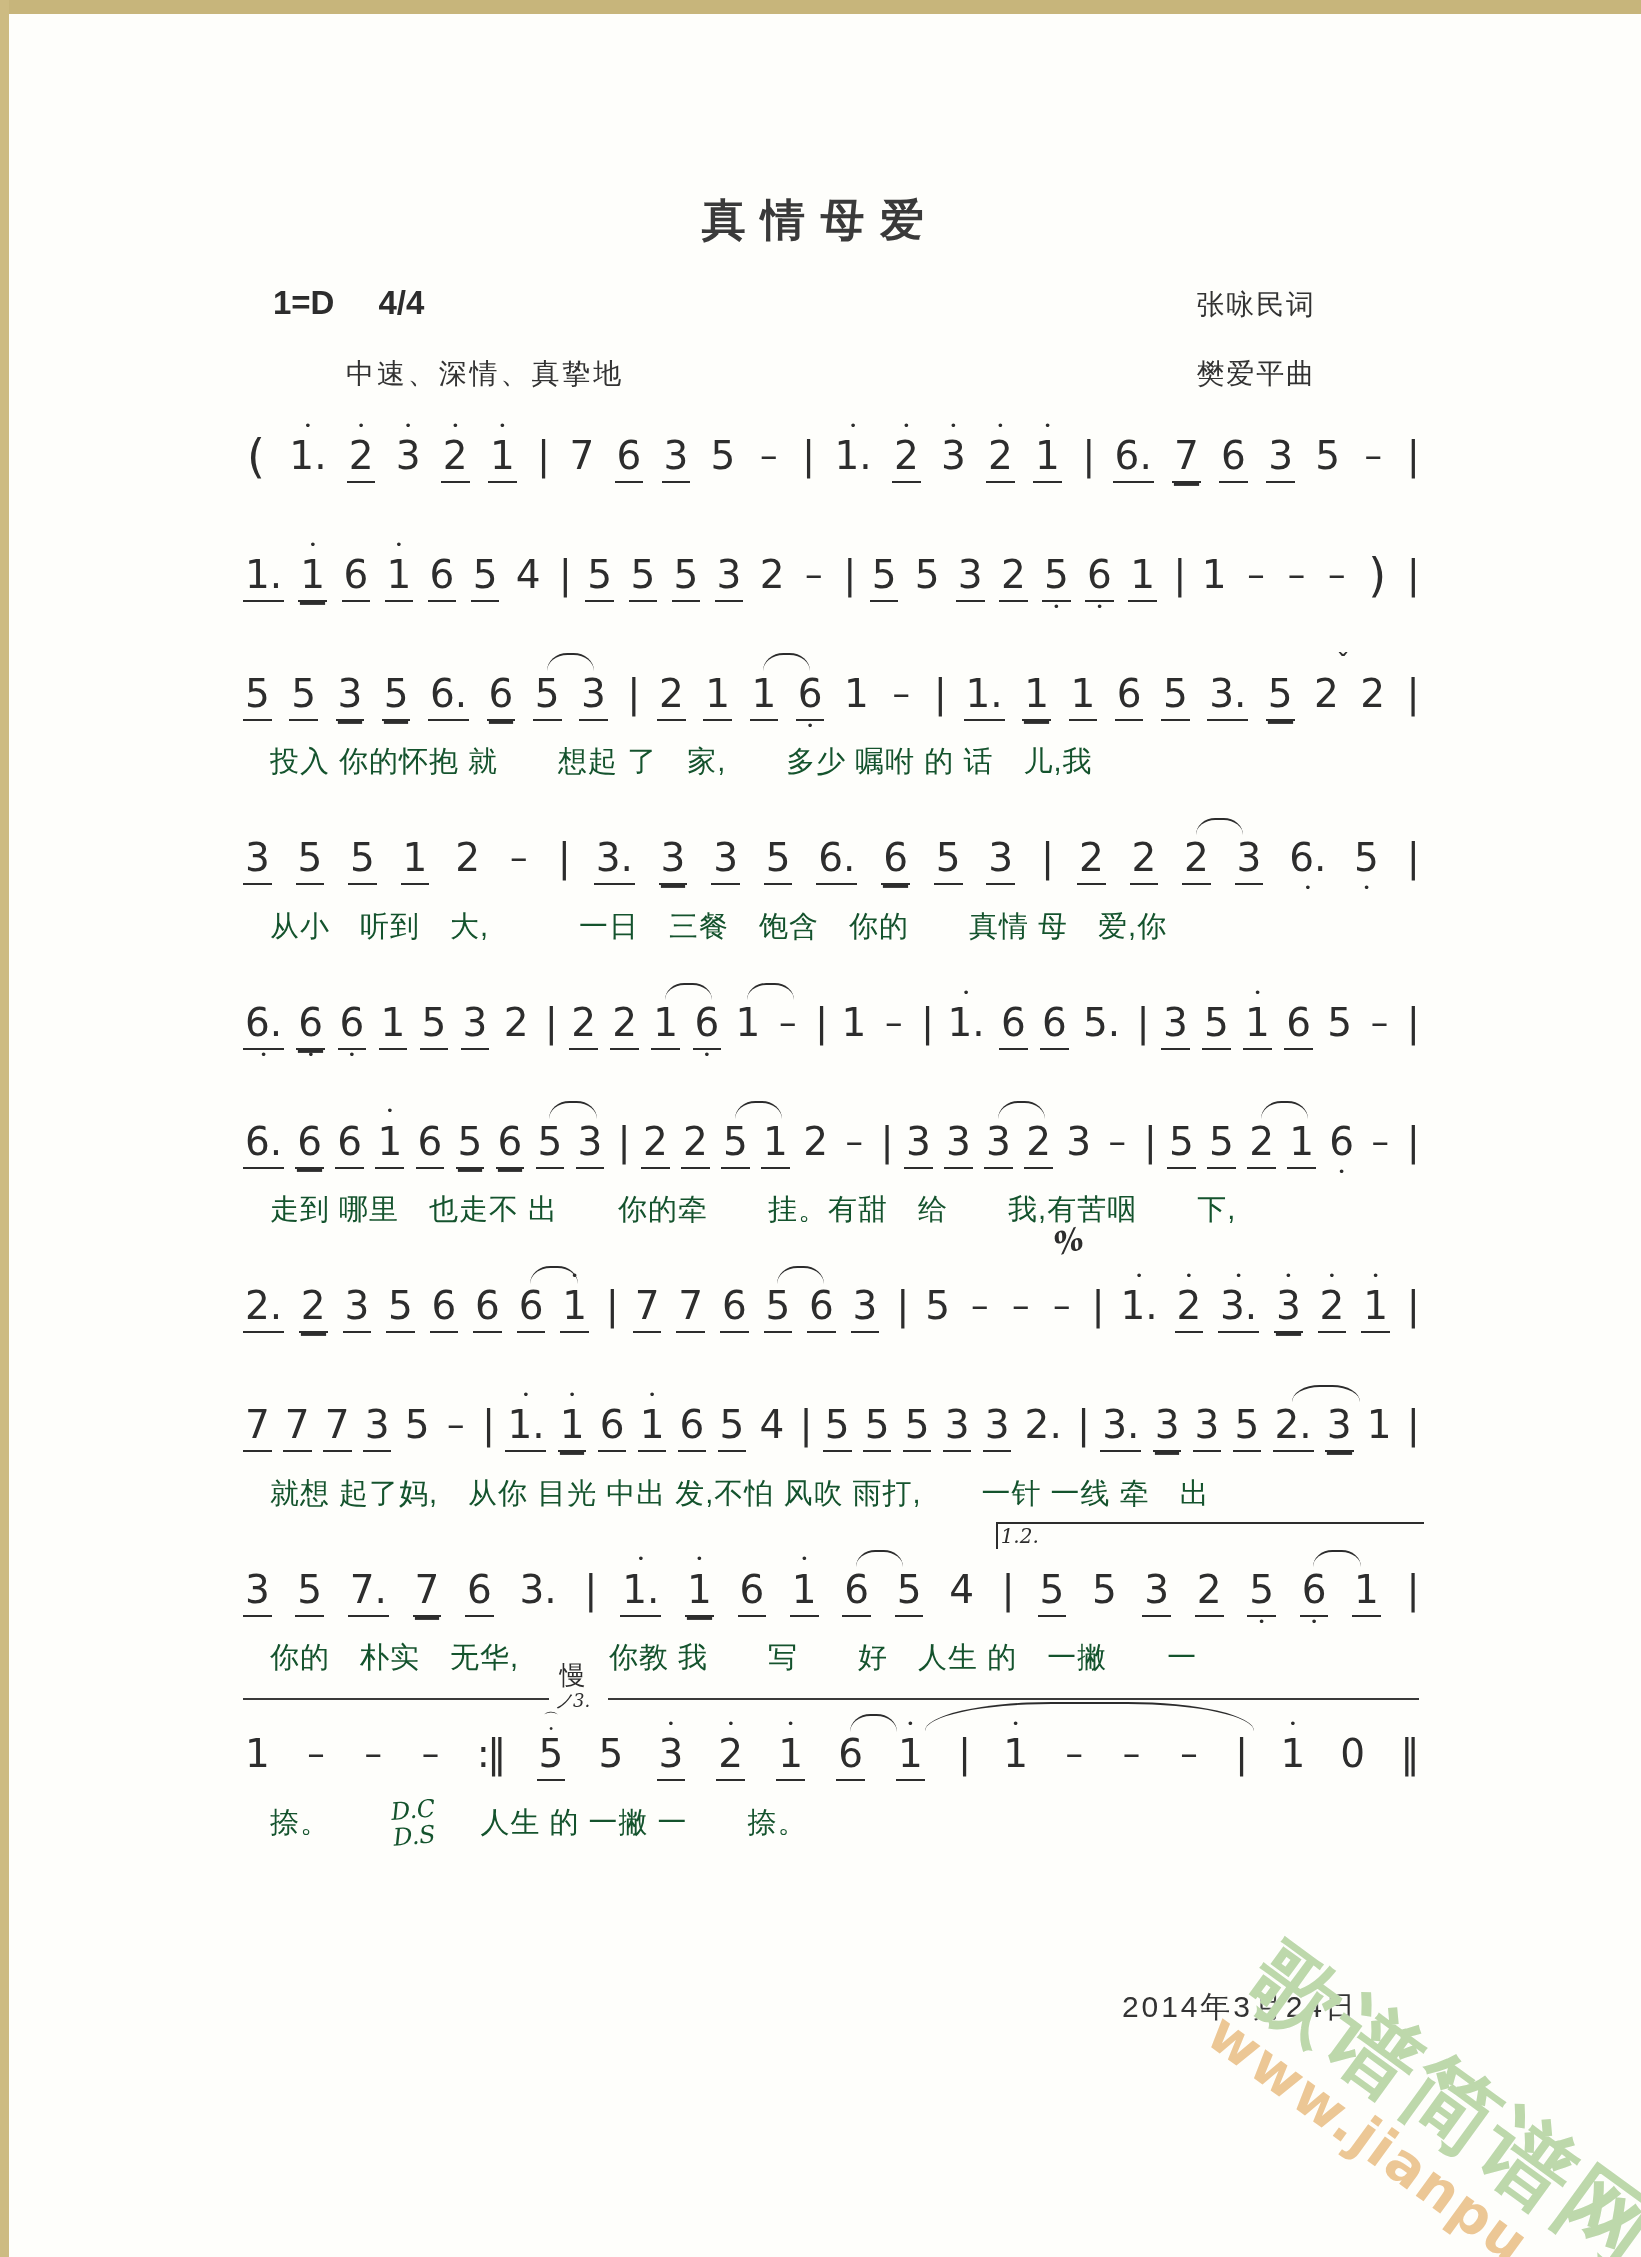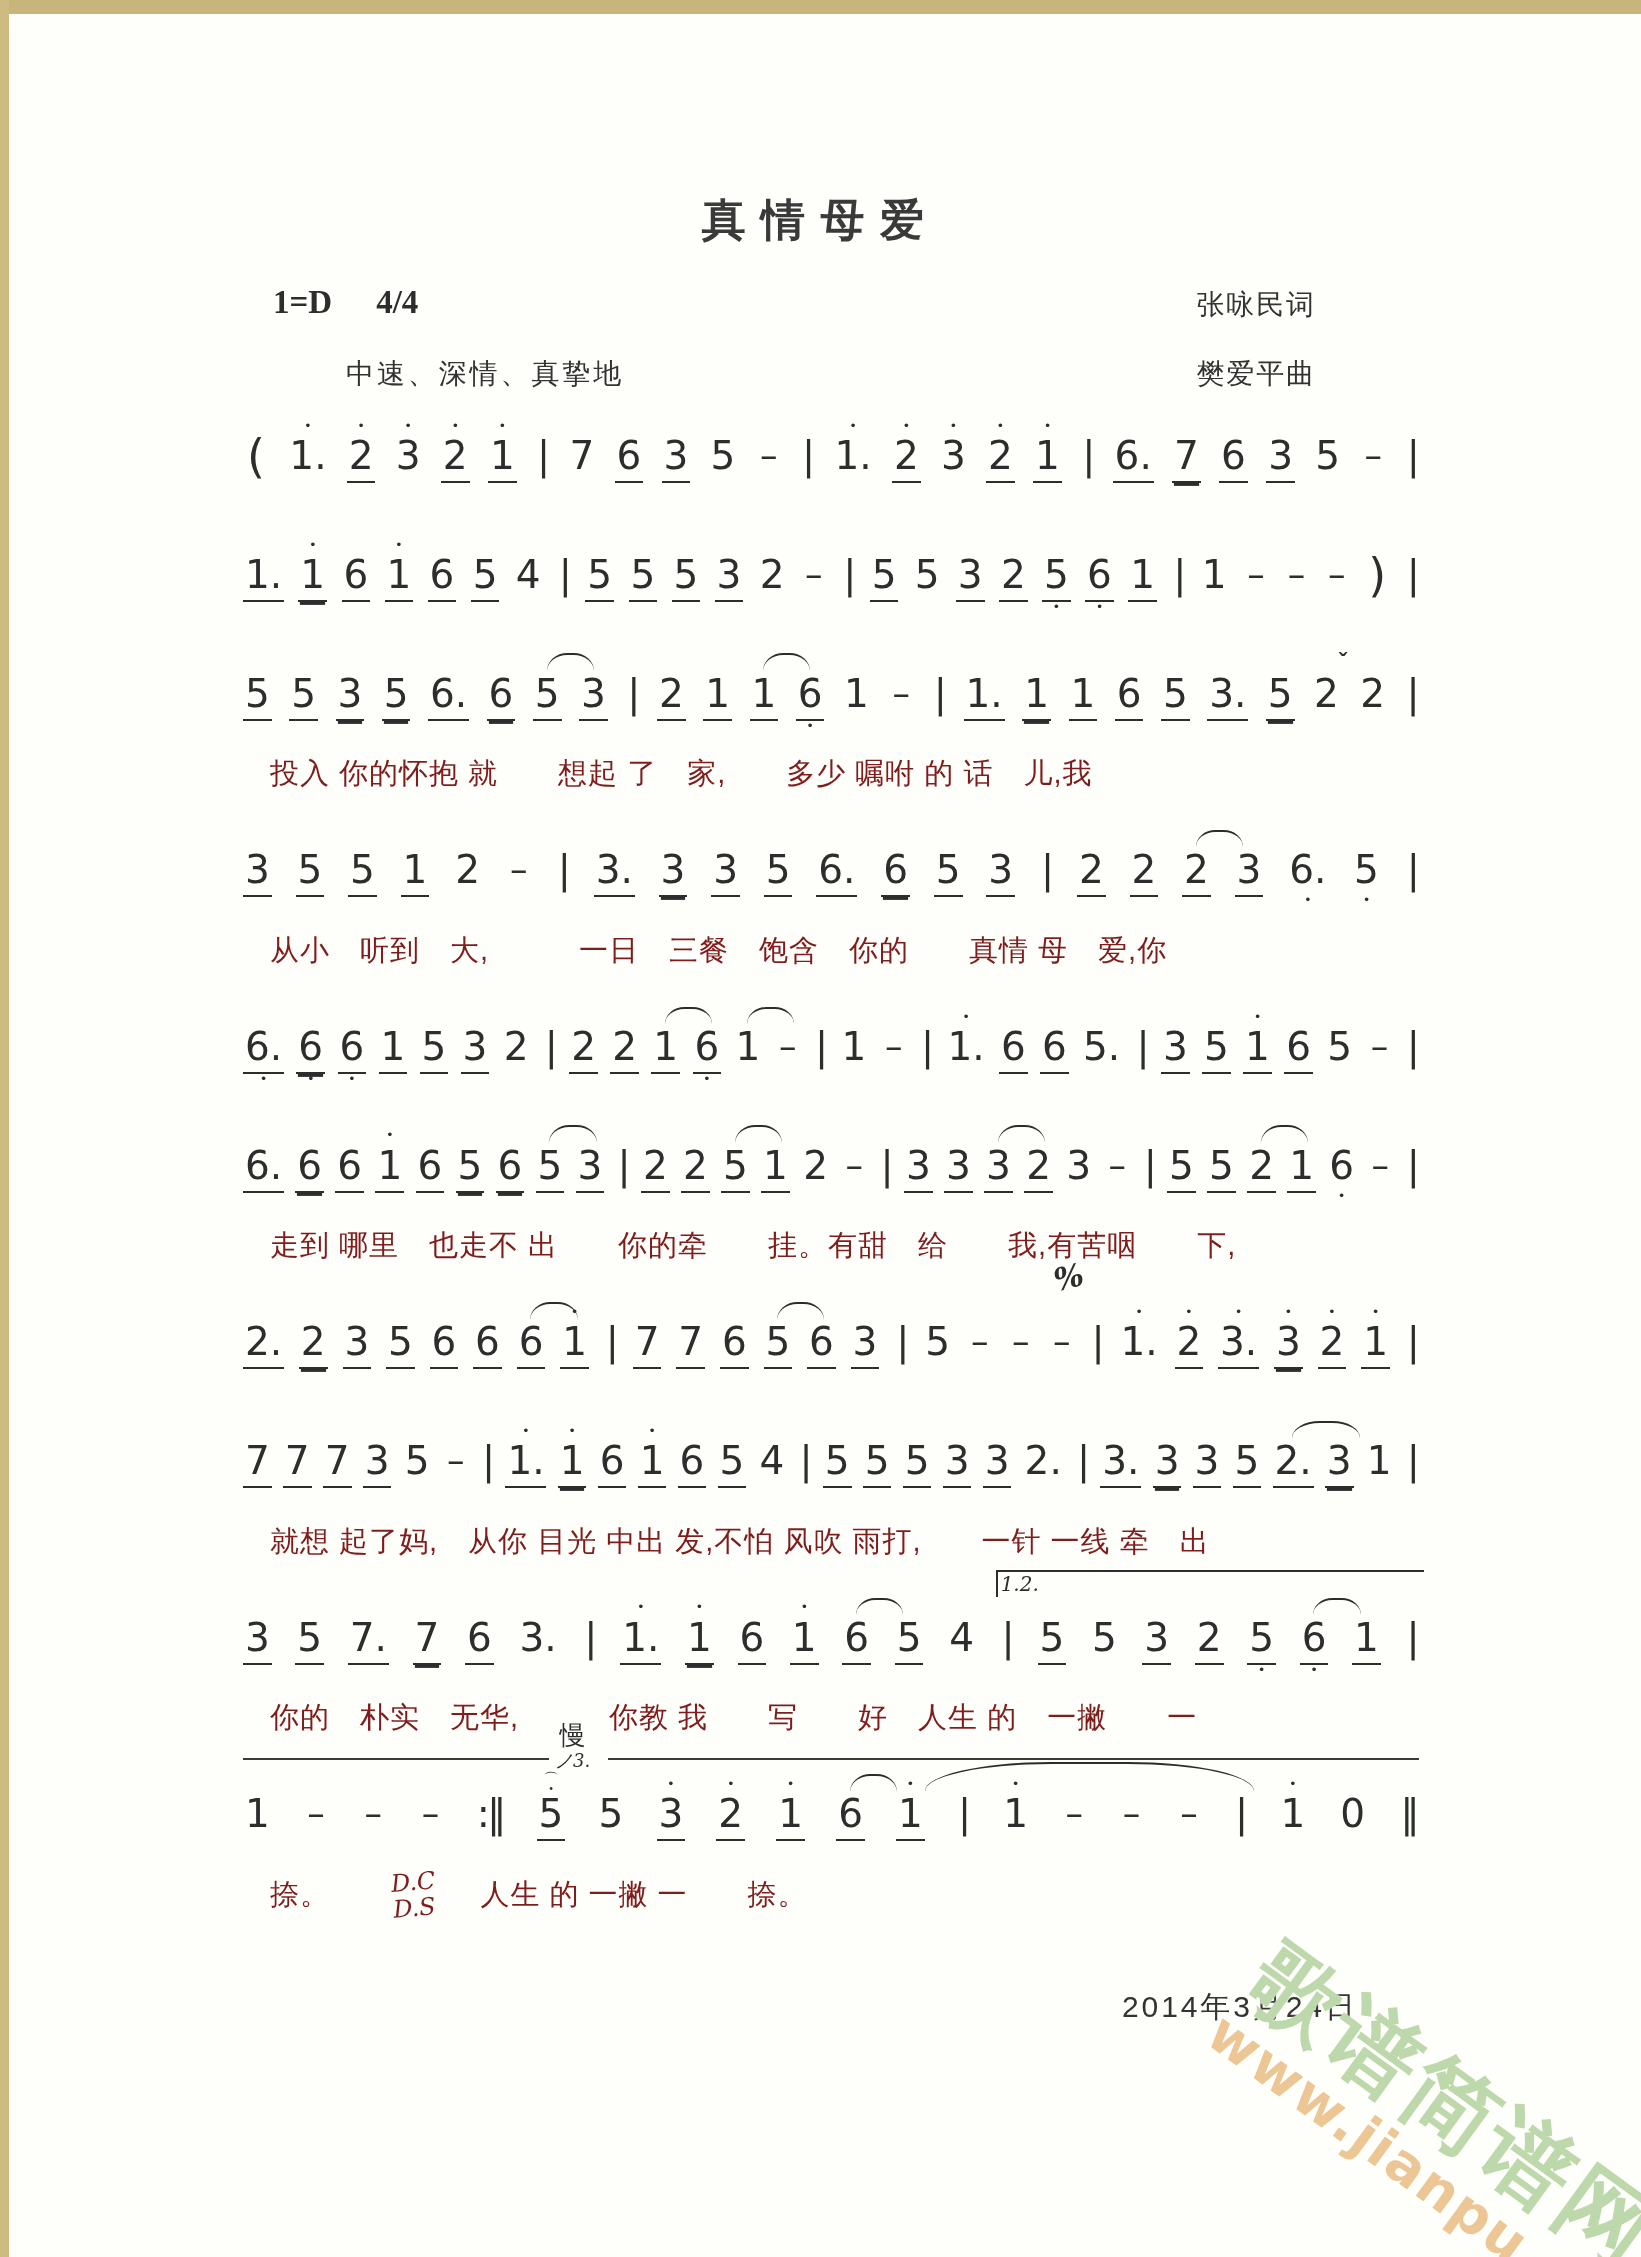--- a/index.html
+++ b/index.html
@@ -3,32 +3,32 @@
 <meta charset="utf-8">
 <style>
   html,body{margin:0;padding:0;background:#eee;}
   .sheet{position:relative;width:1641px;height:2257px;background:#fefefb;overflow:hidden;
          font-family:"Liberation Sans",sans-serif;color:#2d2d2d;}
   .edge-top{position:absolute;top:0;left:0;width:100%;height:13.5px;background:#c7b57b;}
   .edge-left{position:absolute;top:0;left:0;width:8.7px;height:100%;background:#cdbb82;}
   .title{position:absolute;top:191px;left:0;right:0;text-align:center;
          font-size:44px;font-weight:bold;letter-spacing:15.4px;color:#3a3a3a;}
   .meta1{position:absolute;top:284px;left:273px;font-size:33px;font-weight:bold;
-         font-family:Liberation Serif, serif;}
+         font-family:Liberation Sans, sans-serif;}
   .meta1 .ts{margin-left:44px;}
   .credit{position:absolute;font-size:28px;letter-spacing:1.9px;color:#333;text-align:center;}
   .credit.lyr{top:286px;right:325px;}
   .credit.cmp{top:355px;right:325px;}
   .tempo{position:absolute;top:355px;left:346px;font-size:28px;letter-spacing:2.9px;color:#333;}
 
   .score{position:absolute;top:415px;left:243px;width:1176px;}
   .row{position:relative;}
   .row.notes{display:flex;justify-content:space-between;align-items:flex-start;margin-top:35px;}
   .row.notes:first-child{margin-top:0;}
-  .row.lyrics,.row.lyrics2{margin-top:16px;font-size:29px;letter-spacing:1px;color:#7f1d1d;
+  .row.lyrics,.row.lyrics2{margin-top:4px;font-size:29px;letter-spacing:1px;color:#14532d;
          white-space:pre;padding-left:27px;height:42px;line-height:42px;}
   .row.lyrics2{display:flex;align-items:flex-start;}
   .dcds{display:inline-flex;flex-direction:column;font-family:"DejaVu Serif",serif;
         font-style:italic;font-size:24px;line-height:26px;margin:-3.9px 44px 0 62px;
         transform:rotate(-5deg);letter-spacing:0;}
 
   .tk{position:relative;display:inline-flex;flex-direction:column;align-items:center;min-width:26px;}
   .tk .ab{height:19.3px;font-size:13.5px;line-height:17.4px;display:flex;align-items:flex-end;justify-content:center;}
   .tk .d{font-size:39px;line-height:44px;height:47px;font-family:"DejaVu Sans",sans-serif;
          color:#2d2d2d;padding:0 1.9px;font-weight:500;}

